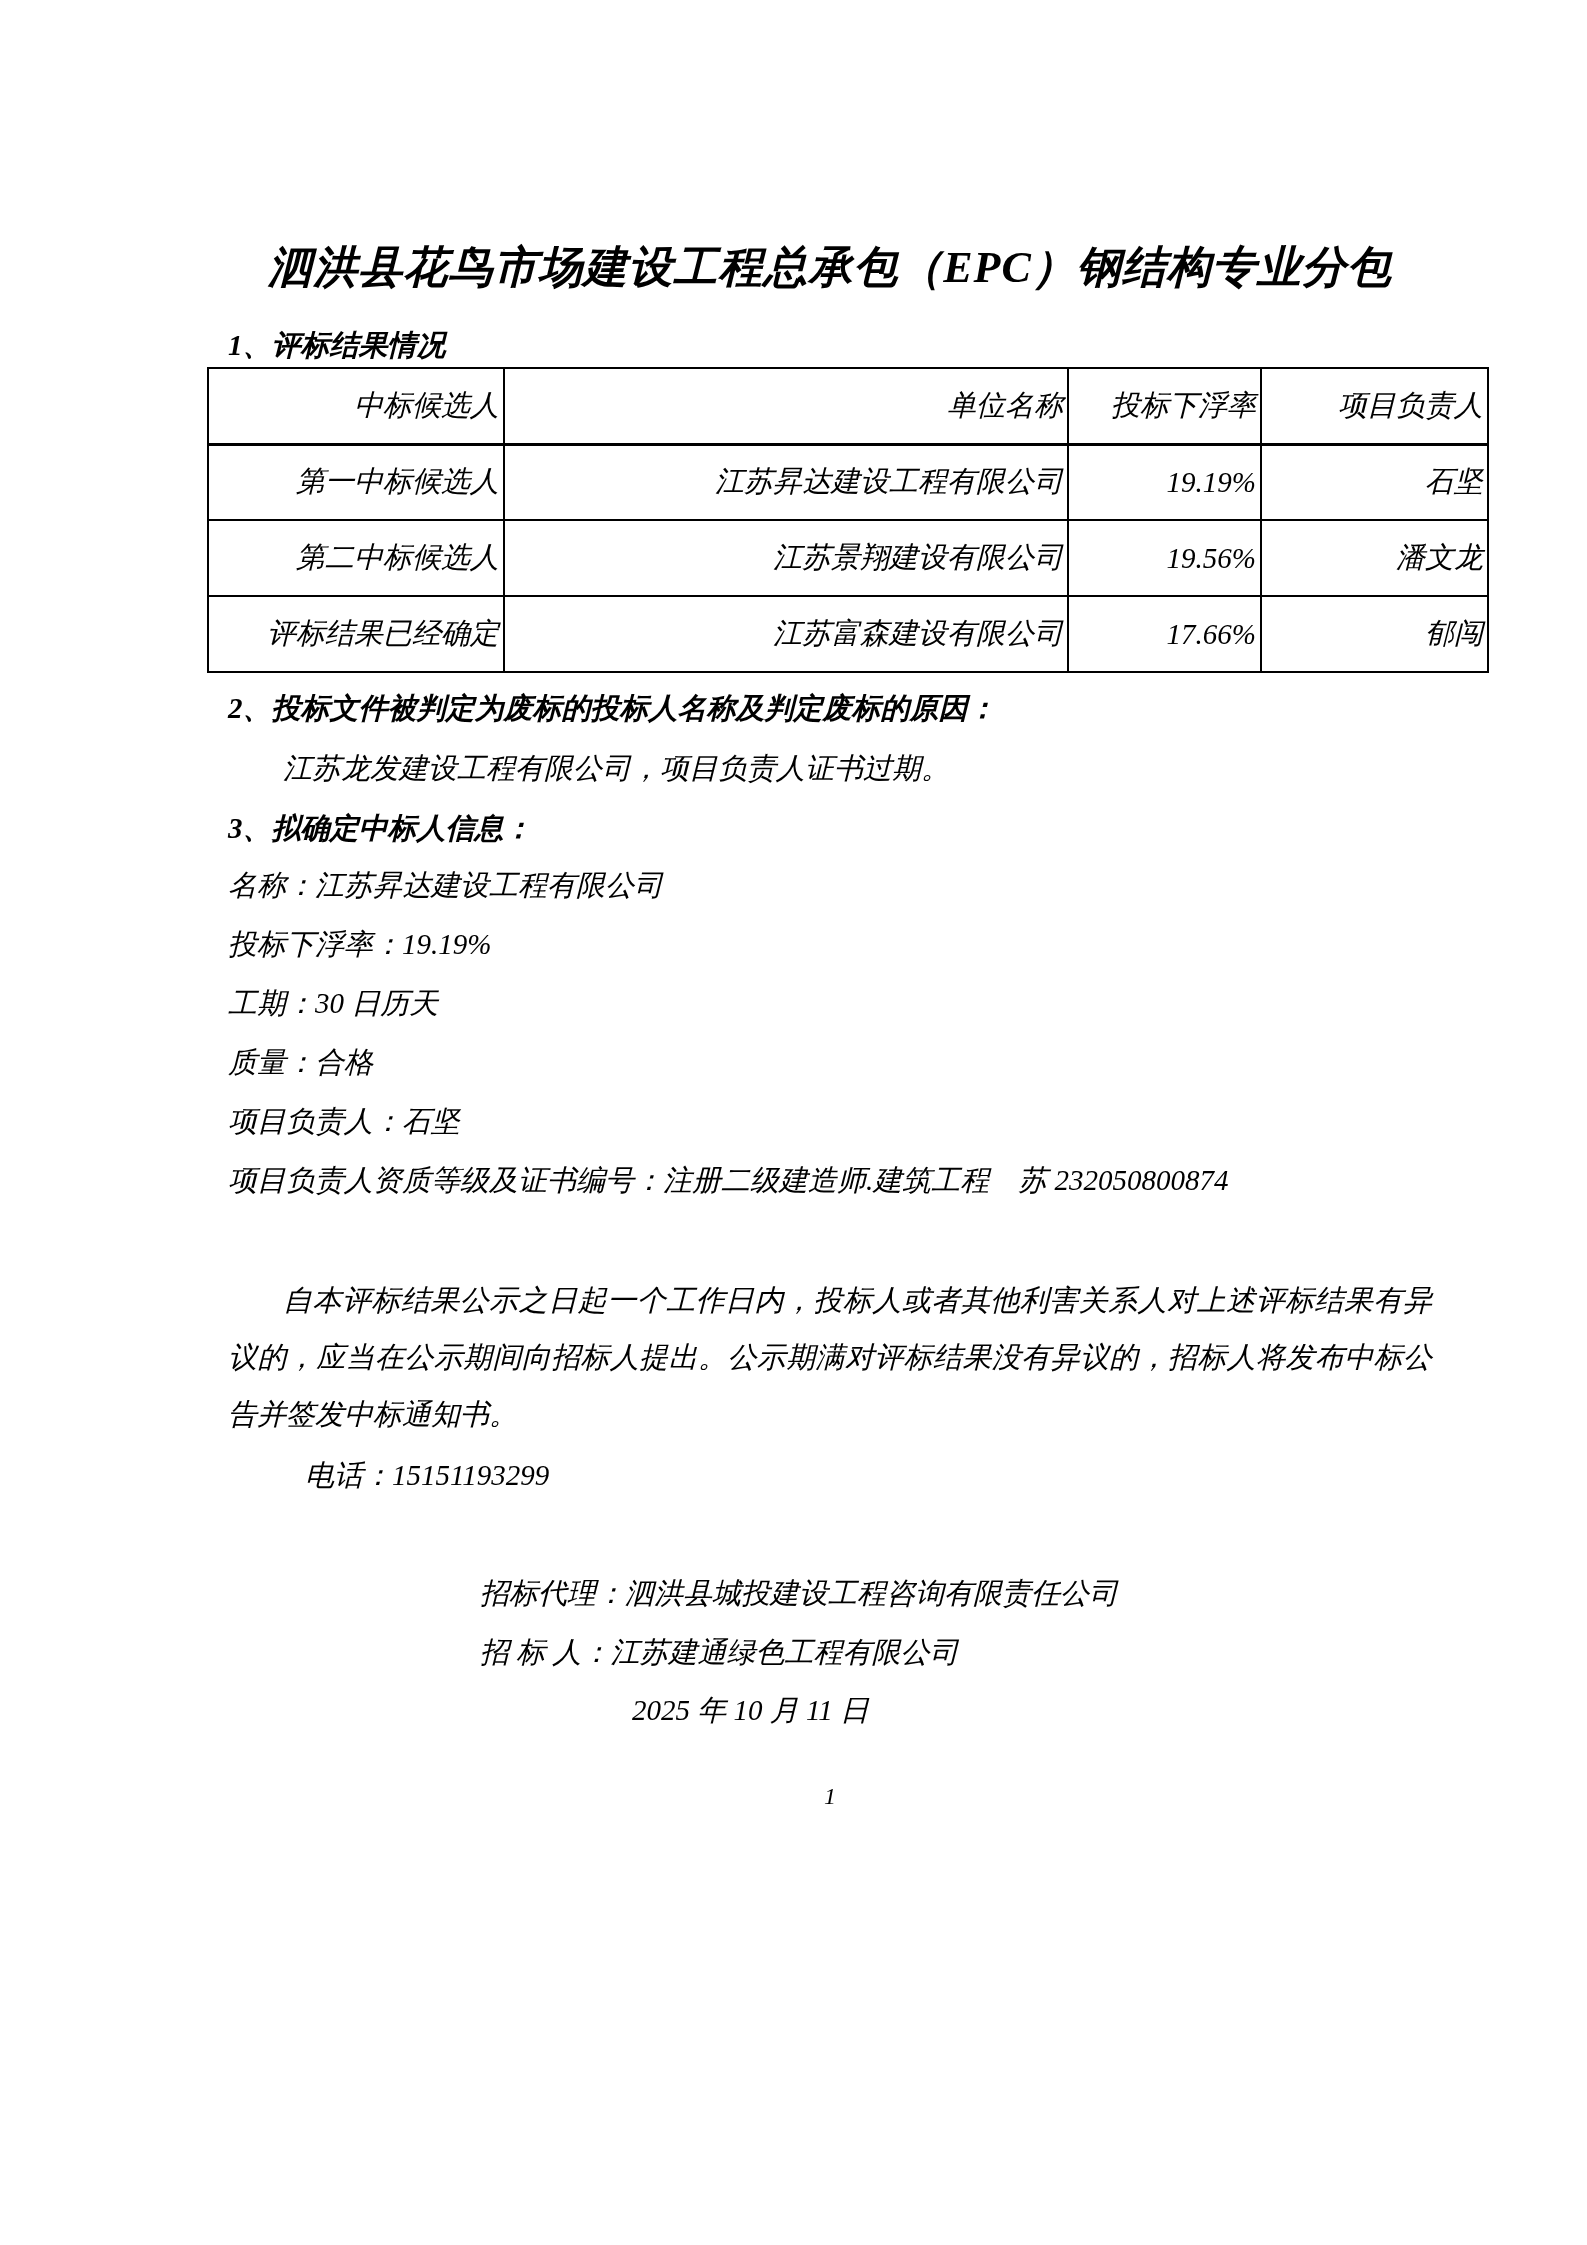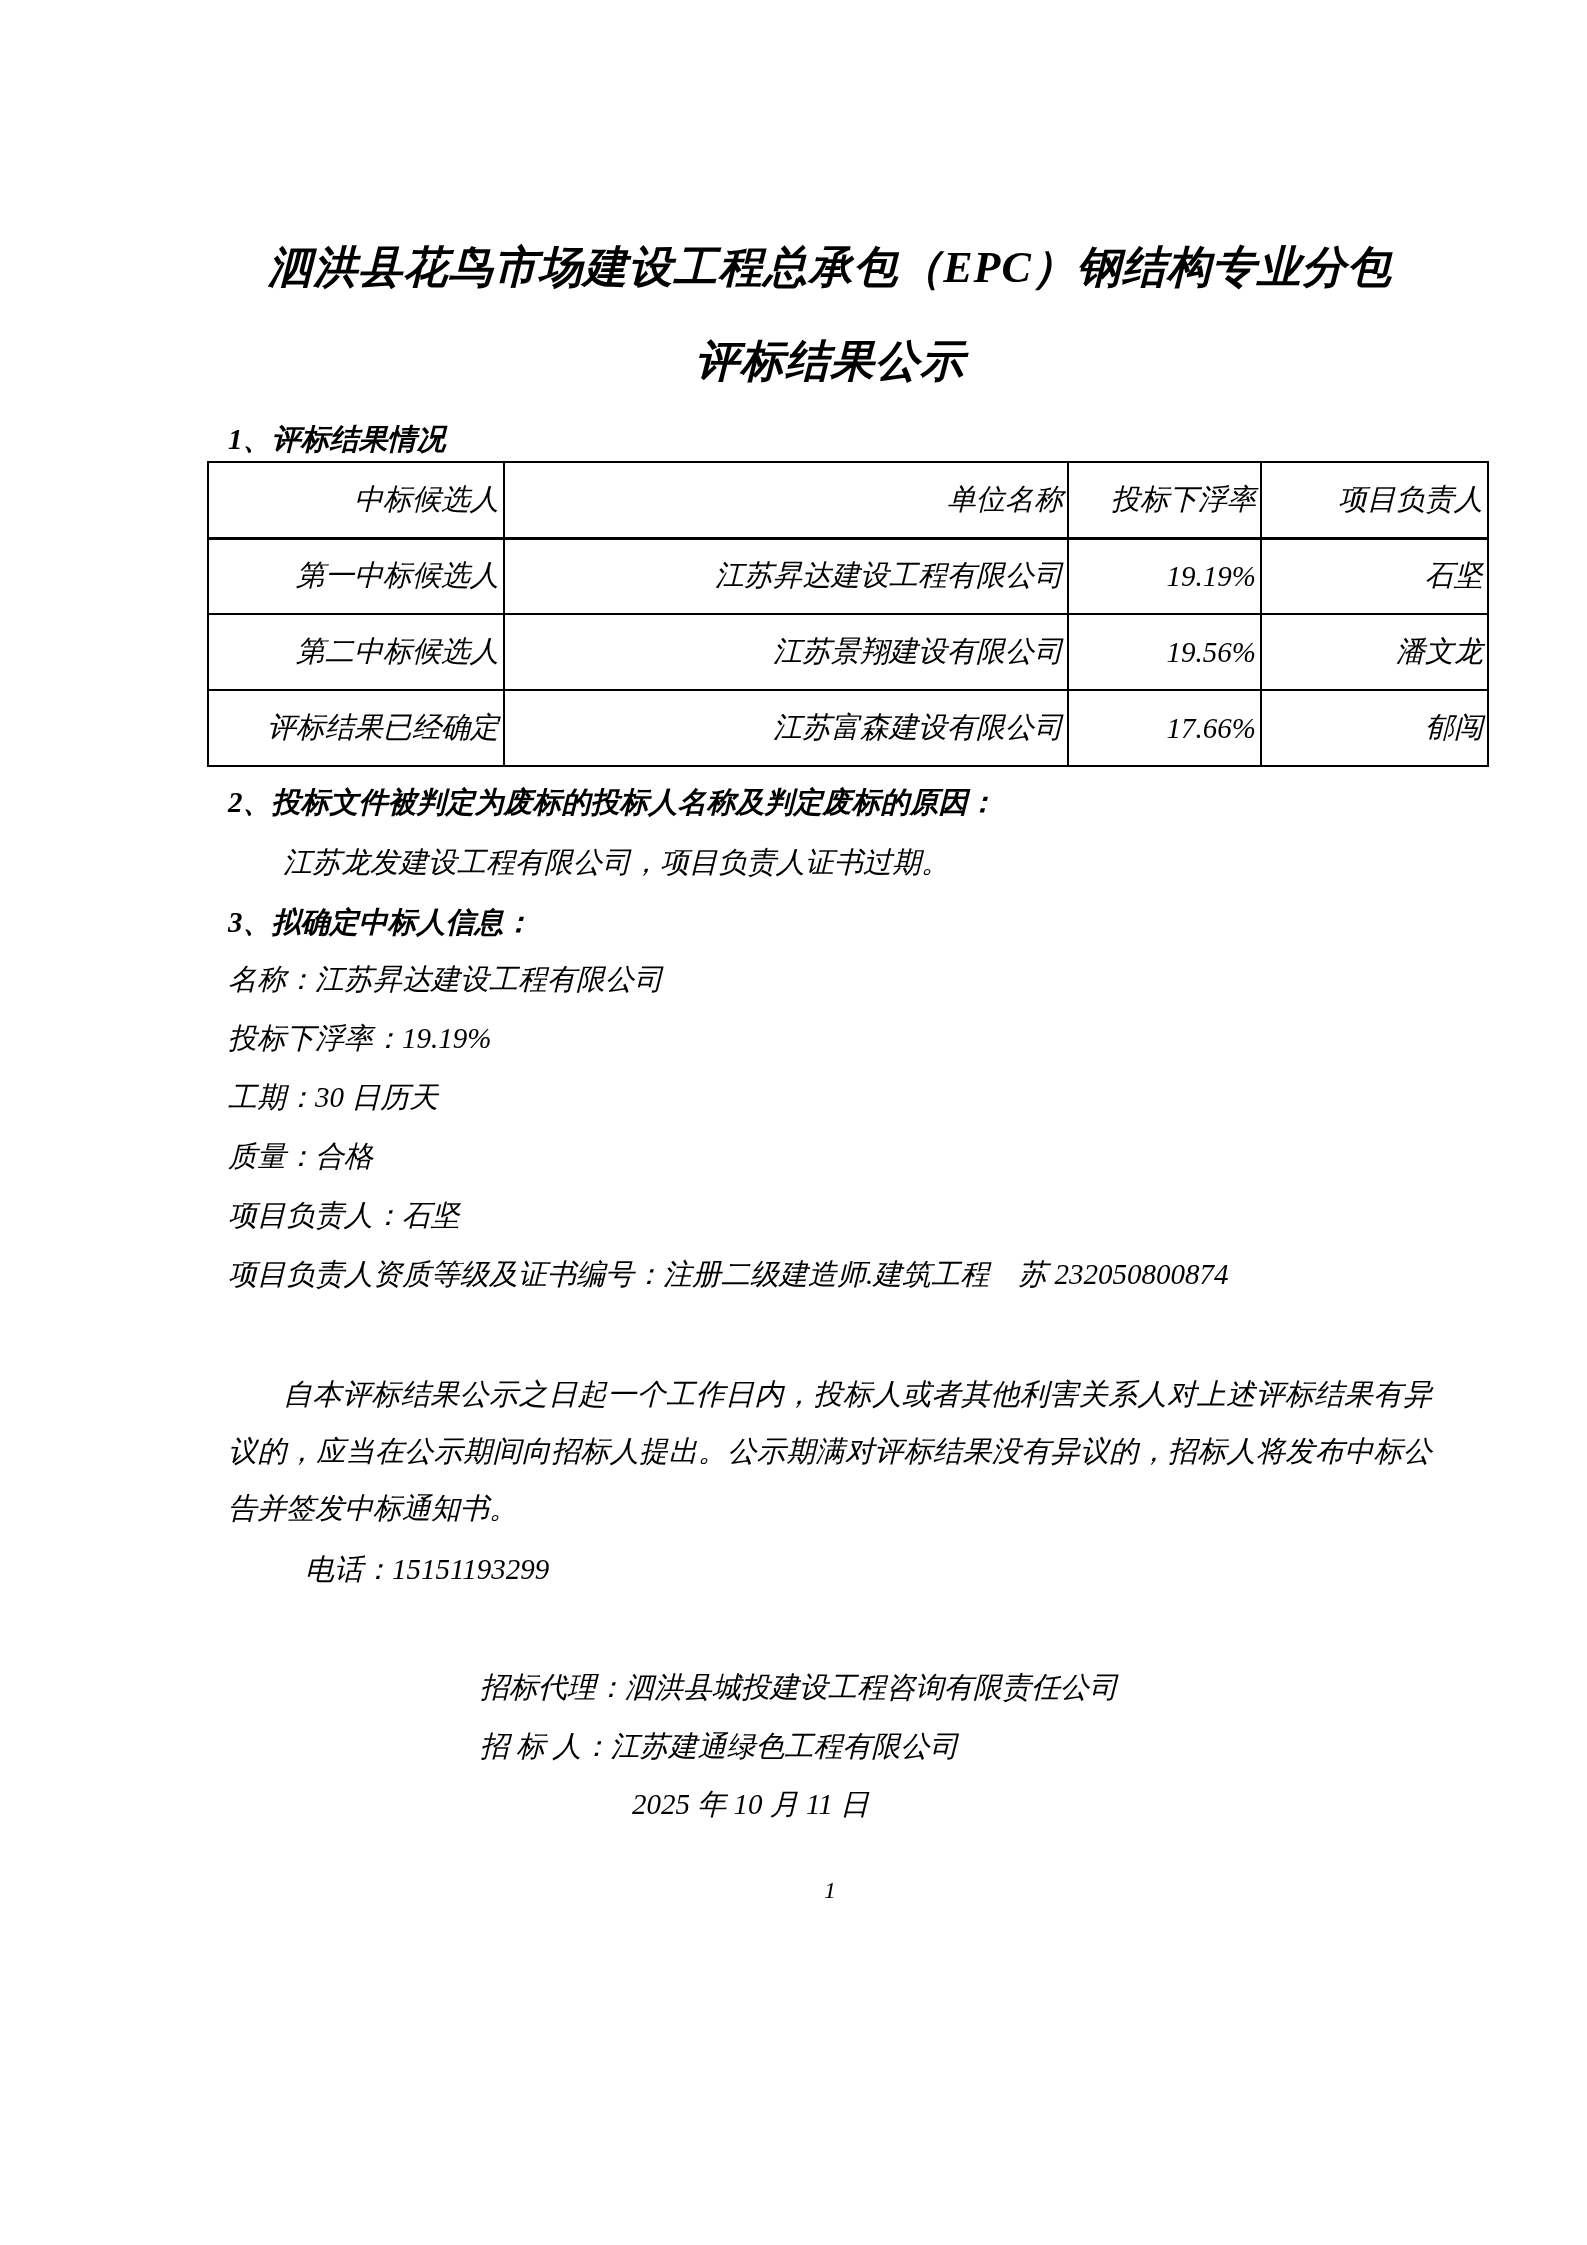--- a/index.html
+++ b/index.html
@@ -110,21 +110,20 @@
   }
 </style>
 </head>
 <body>
 
 <div class="page">
   <div class="content">
 
     <div class="doc-title">
       <div>泗洪县花鸟市场建设工程总承包（EPC）钢结构专业分包</div>
-      <div>评标结果公示</div>
     </div>
 
 
     <div class="sec-heading s1">1、评标结果情况</div>
 
     <table class="results">
       <colgroup>
         <col class="c1">
           <col class="c2">
           <col class="c3">

